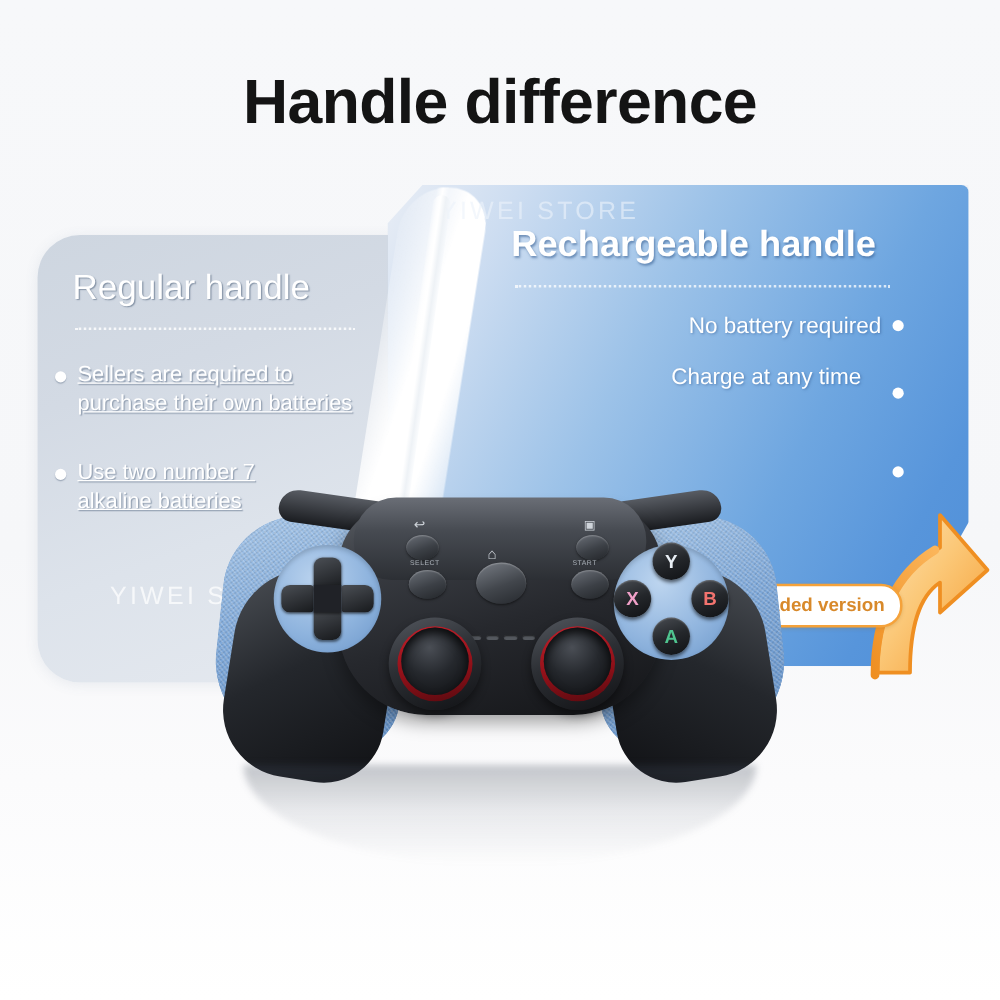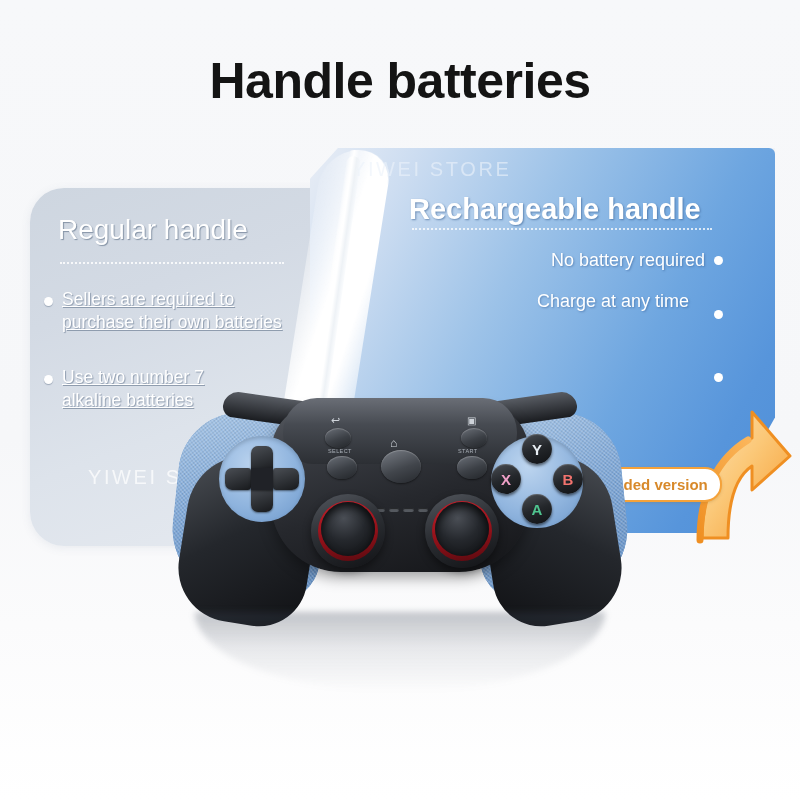--- a/index.html
+++ b/index.html
@@ -68,21 +68,21 @@
     text-shadow:1px 1px 1px rgba(125,140,160,.8);text-decoration:underline;}
   .l-i1{left:62px;top:288px;width:290px;}
   .l-i2{left:62px;top:366px;width:290px;}
   .l-dot{position:absolute;width:9px;height:9px;border-radius:50%;
     background:#ffffff;box-shadow:0 1px 1px rgba(120,135,155,.6);}
   .l-d1{left:44px;top:297px;}
   .l-d2{left:44px;top:375px;}
 
   
   .r-head{
-    position:absolute;left:409px;top:193px;width:320px;
+    position:absolute;left:409px;top:180px;width:320px;
     font-size:29px;font-weight:bold;color:#ffffff;
     text-shadow:1px 1px 2px rgba(60,100,150,.65);
   }
   .r-rule{
     position:absolute;left:412px;top:228px;width:300px;height:0;
     border-top:2px dotted rgba(255,255,255,.75);
   }
   .r-item{position:absolute;color:#ffffff;font-size:18px;line-height:24px;
     text-align:right;text-shadow:1px 1px 2px rgba(55,95,150,.55);}
   .r-i1{left:420px;top:248px;width:285px;}
@@ -221,21 +221,21 @@
     position:absolute;left:330px;top:155px;width:14px;height:250px;
     background:linear-gradient(90deg,rgba(255,255,255,.25),#ffffff 40%,#eef2f6 70%,rgba(240,245,250,.3));
     border-radius:8px;transform:rotate(8deg);
   }
 </style>
 </head>
 <body>
 
 <div id="stage">
 
-  <div class="title">Handle batteries</div>
+  <div class="title">Handle difference</div>
 
   <div class="panel-left"></div>
 
   <div class="panel-right"></div>
 
   <div class="divider-swoosh"></div>
   <div class="divider-edge"></div>
 
   <div class="wm wm-top">YIWEI STORE</div>
   <div class="wm wm-bot">YIWEI STORE</div>

